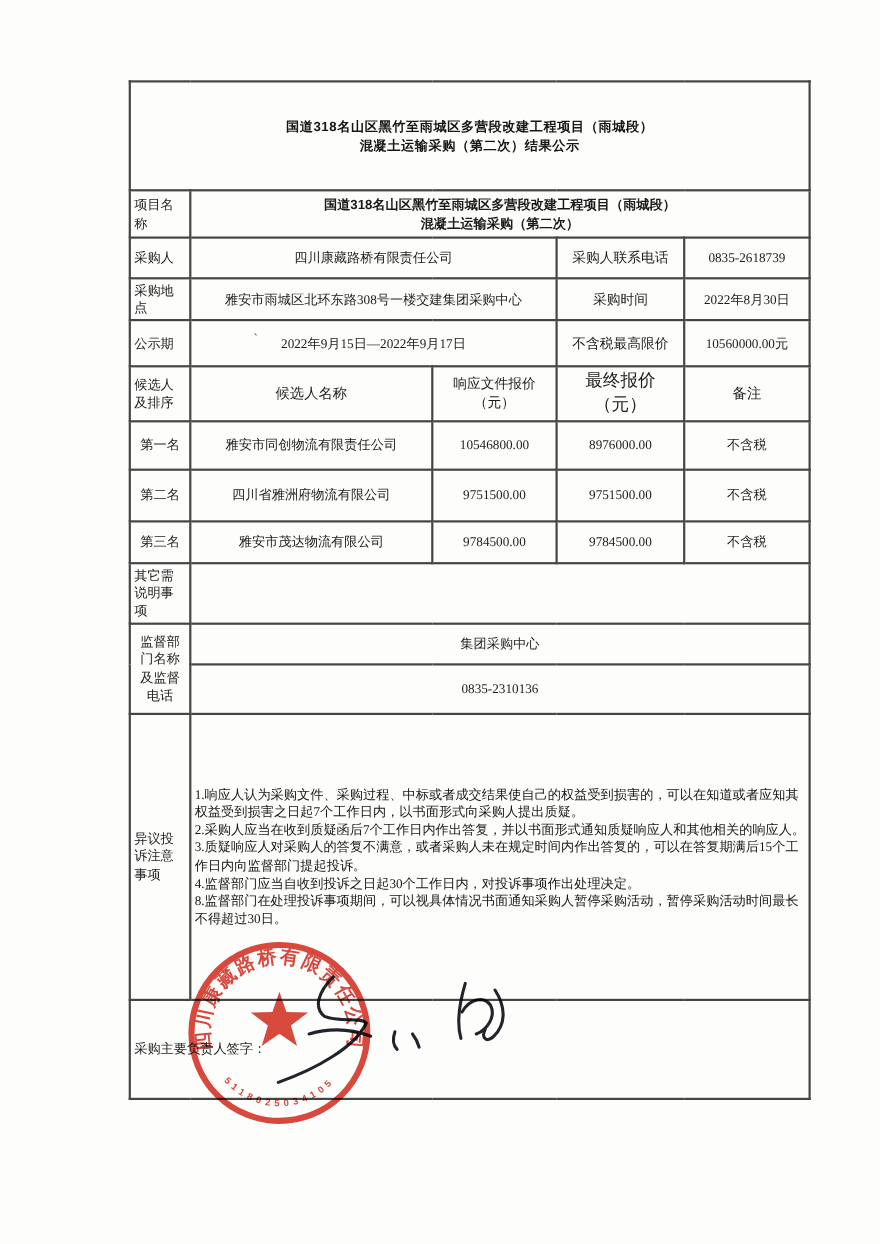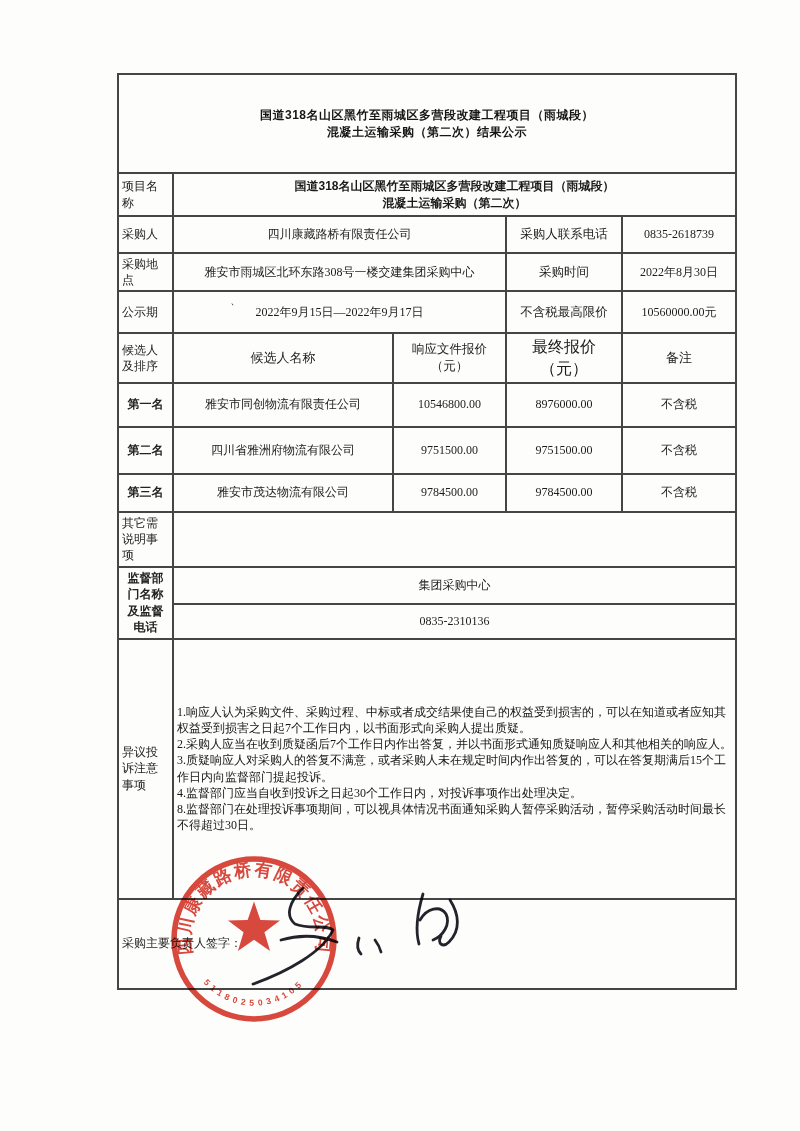--- a/index.html
+++ b/index.html
@@ -19,21 +19,21 @@
     font-size:12px;
     line-height:1.35;
     word-break:break-all;
   }
   .title-cell{
     text-align:center;font-weight:bold;font-size:15.5px;line-height:1.8;
     font-family:"Liberation Sans","DejaVu Sans",sans-serif;
     letter-spacing:0.5px;color:#161616;
   }
   .label-cell{font-size:13px;text-align:left;padding-left:3px;color:#222;}
-  .label-center{text-align:center;padding-left:1px;font-weight:bold;}
+  .label-center{text-align:center;padding-left:1px;}
   .value-cell{text-align:center;font-size:12px;color:#1c1c1c;}
   .project-value{
     text-align:center;font-weight:bold;font-size:11.5px;line-height:1.55;
     font-family:"Liberation Sans","DejaVu Sans",sans-serif;color:#1a1a1a;
   }
   .dept-cell{text-align:center;font-size:12.5px;font-weight:normal;
     font-family:"Liberation Sans","DejaVu Sans",sans-serif;}
   .notice-cell{
     font-size:12.8px;line-height:1.45;text-align:left;
     padding:6px 10px 6px 8px;color:#161616;
@@ -140,21 +140,21 @@
 
   <tr style="height:55px">
     <td class="label-cell">其它需说明事项</td>
     <td colspan="4" class="value-cell"></td>
   </tr>
 
   <tr style="height:37px">
     <td rowspan="2" class="label-cell label-center">监督部门名称及监督电话</td>
     <td colspan="4" class="dept-cell">集团采购中心</td>
   </tr>
-  <tr style="height:35px">
+  <tr style="height:45px">
     <td colspan="4" class="value-cell">0835-2310136</td>
   </tr>
 
   <tr style="height:260px">
     <td class="label-cell">异议投诉注意事项</td>
     <td colspan="4" class="notice-cell">
       <p class="notice-item">1.响应人认为采购文件、采购过程、中标或者成交结果使自己的权益受到损害的，可以在知道或者应知其权益受到损害之日起7个工作日内，以书面形式向采购人提出质疑。</p>
       <p class="notice-item">2.采购人应当在收到质疑函后7个工作日内作出答复，并以书面形式通知质疑响应人和其他相关的响应人。</p>
       <p class="notice-item">3.质疑响应人对采购人的答复不满意，或者采购人未在规定时间内作出答复的，可以在答复期满后15个工作日内向监督部门提起投诉。</p>
       <p class="notice-item">4.监督部门应当自收到投诉之日起30个工作日内，对投诉事项作出处理决定。</p>

